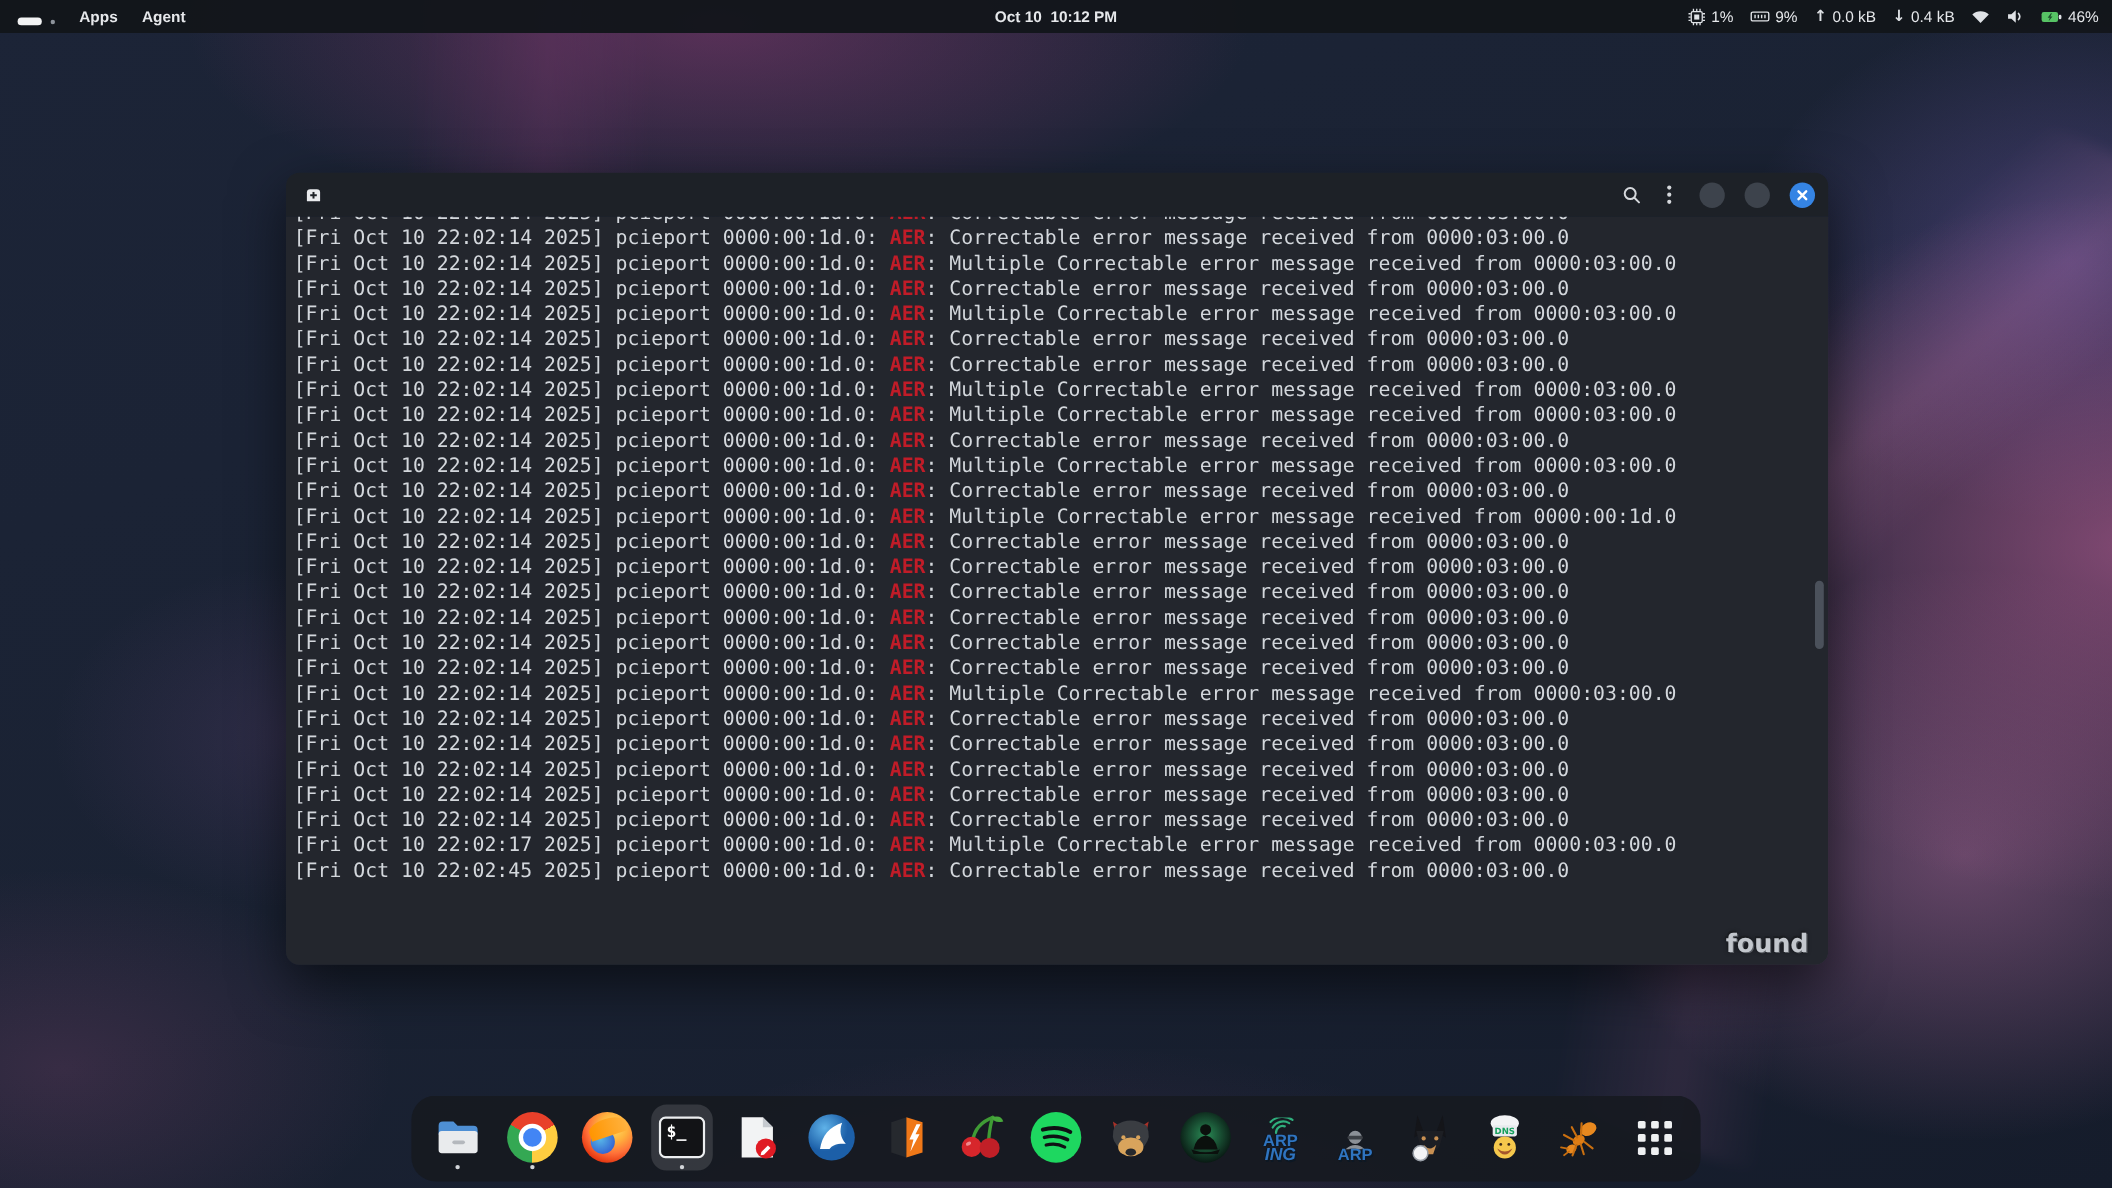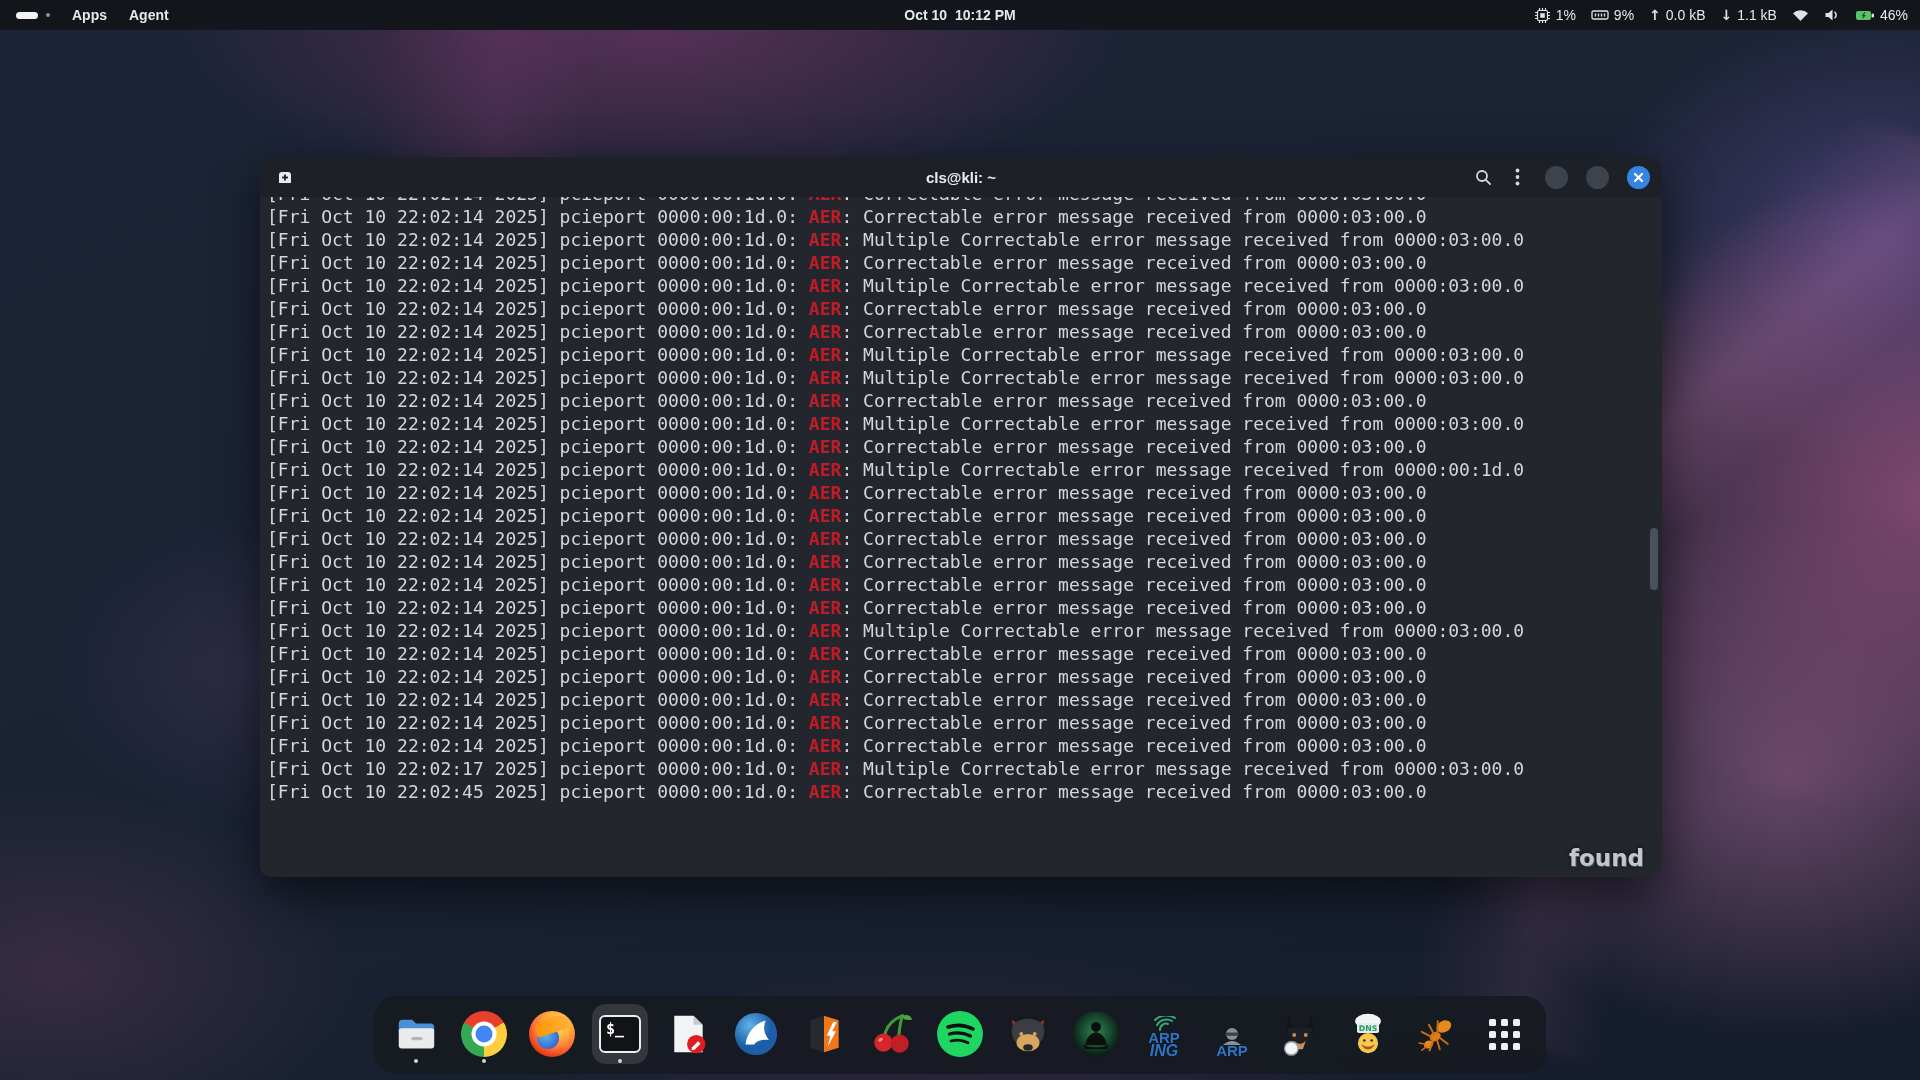--- a/index.html
+++ b/index.html
@@ -18,21 +18,21 @@
   .shard.s1{right:-40px;top:90px;width:420px;height:560px;transform:rotate(24deg);
     background:linear-gradient(115deg,transparent 30%,rgba(230,140,200,.5) 48%,transparent 62%);}
   .shard.s2{left:220px;top:-30px;width:620px;height:220px;transform:rotate(-8deg);
     background:linear-gradient(100deg,transparent 25%,rgba(170,70,140,.45) 45%,transparent 60%);}
   .shard.s3{right:120px;bottom:40px;width:520px;height:320px;transform:rotate(18deg);
     background:linear-gradient(80deg,transparent 30%,rgba(210,120,180,.35) 50%,transparent 65%);}
 
   
   .top-bar{position:fixed;top:0;left:0;right:0;height:30px;z-index:50;
     background:rgba(19,22,27,.97);display:flex;align-items:center;color:#e6e8eb;font-size:14px;}
-  .tb-left{display:flex;align-items:center;gap:22px;margin-left:16px;}
+  .tb-left{display:flex;align-items:flex-end;gap:22px;margin-left:16px;}
   .ws-ind{display:flex;align-items:center;gap:8px;}
   .ws-pill{width:22px;height:7px;border-radius:4px;background:#f2f3f4;}
   .ws-dot{width:4px;height:4px;border-radius:50%;background:#8d939b;}
   .tb-menu{font-weight:700;cursor:default;}
   .tb-clock{position:absolute;left:50%;transform:translateX(-50%);font-weight:700;white-space:pre;}
   .tb-right{position:absolute;right:12px;display:flex;align-items:center;gap:15px;}
   .tray-item{display:flex;align-items:center;gap:5px;}
   .tray-item svg{display:block;}
   .arrow-glyph{font-family:"DejaVu Sans",sans-serif;font-size:14px;font-weight:700;color:#dfe2e6;}
 
@@ -139,21 +139,21 @@
         <path d="M4.5 5.5v3M7.5 5.5v3M10.5 5.5v3M13.5 5.5v3" stroke="#dfe2e6" stroke-width="1.3"></path>
       </svg>
       <span>9%</span>
     </div>
     <div class="tray-item">
       <span class="arrow-glyph">↑</span>
       <span>0.0 kB</span>
     </div>
     <div class="tray-item">
       <span class="arrow-glyph">↓</span>
-      <span>1.1 kB</span>
+      <span>0.4 kB</span>
     </div>
     <div class="tray-item">
       <svg width="17" height="13" viewBox="0 0 17 13">
         <path d="M8.5 12 L1 4.2 A11 11 0 0 1 16 4.2 Z" fill="#dfe2e6"></path>
       </svg>
     </div>
     <div class="tray-item">
       <svg width="16" height="14" viewBox="0 0 16 14">
         <path d="M1.5 5h3l4-3.6v11.2L4.5 9h-3z" fill="#dfe2e6"></path>
         <path d="M11 4.2a4.4 4.4 0 0 1 0 5.6" stroke="#dfe2e6" stroke-width="1.5" fill="none" stroke-linecap="round"></path>
@@ -172,21 +172,20 @@
 
 <div class="window">
   <div class="headerbar">
     <div class="newtab-btn">
       <svg width="18" height="18" viewBox="0 0 18 18">
         <path d="M3 15 V7 q0-3 3-3 h6 q3 0 3 3 v8" fill="#e9ebee"></path>
         <rect x="8.1" y="6.5" width="1.8" height="6" fill="#1d2127"></rect>
         <rect x="6" y="8.6" width="6" height="1.8" fill="#1d2127"></rect>
       </svg>
     </div>
-    <div class="win-title">cls@kli: ~</div>
     <div class="hb-controls">
       <div class="icon-btn">
         <svg width="17" height="17" viewBox="0 0 17 17">
           <circle cx="7" cy="7" r="5" fill="none" stroke="#d5d8dc" stroke-width="1.8"></circle>
           <path d="M10.8 10.8 L15 15" stroke="#d5d8dc" stroke-width="1.8" stroke-linecap="round"></path>
         </svg>
       </div>
       <div class="icon-btn">
         <svg width="5" height="18" viewBox="0 0 5 18">
           <circle cx="2.5" cy="2.5" r="1.9" fill="#d5d8dc"></circle>

